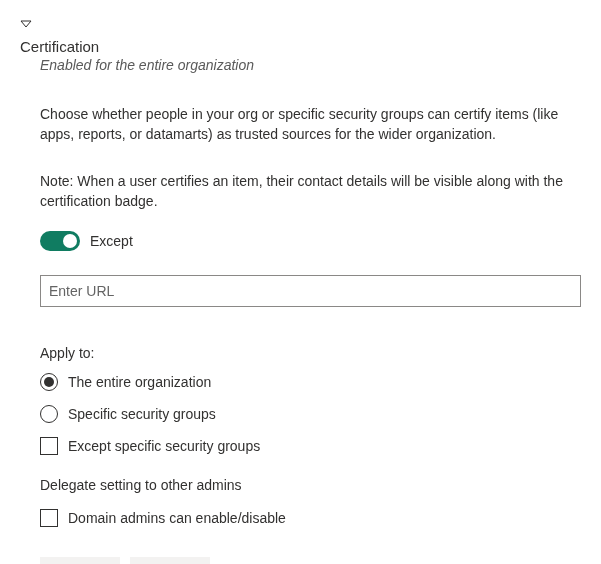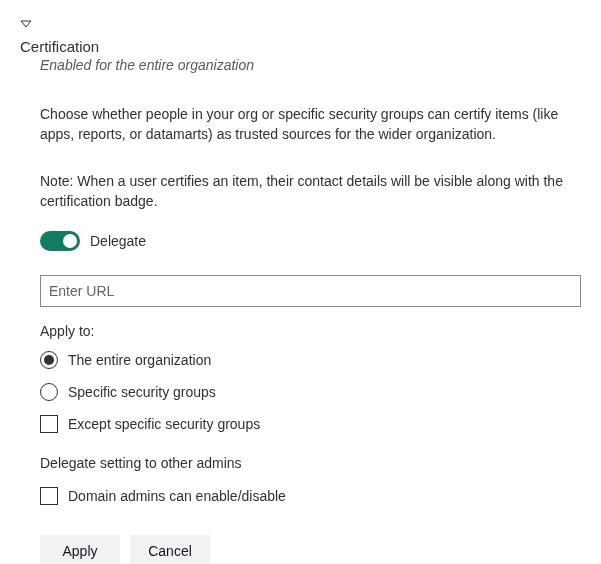--- a/index.html
+++ b/index.html
@@ -87,21 +87,21 @@
     }
     .url-input {
       width: 100%;
       height: 32px;
       padding: 0 8px;
       border: 1px solid #8a8886;
       font-family: inherit;
       font-size: 14px;
       color: #323130;
       background: #fff;
-      margin-bottom: 16px;
+      margin-bottom: 38px;
     }
     .url-input::placeholder {
       color: #646464;
     }
     .apply-label {
       margin-bottom: 12px;
       color: #323130;
     }
     .radio-row, .checkbox-row {
       display: flex;
@@ -180,21 +180,21 @@
 <div class="subtitle">Enabled for the entire organization</div>
 
 <div class="content">
   <p class="description">Choose whether people in your org or specific security groups can certify items (like apps, reports, or datamarts) as trusted sources for the wider organization.</p>
   <p class="note">Note: When a user certifies an item, their contact details will be visible along with the certification badge.</p>
 
   <div class="toggle-row">
     <div class="toggle">
         <div class="knob"></div>
       </div>
-    <span class="toggle-label">Delegate</span>
+    <span class="toggle-label">Except</span>
   </div>
 
   <input class="url-input" type="text" placeholder="Enter URL" style="">
 
   <div class="apply-label">Apply to:</div>
 
   <div class="radio-row">
     <div class="radio selected"></div>
     <span class="option-label">The entire organization</span>
   </div>

